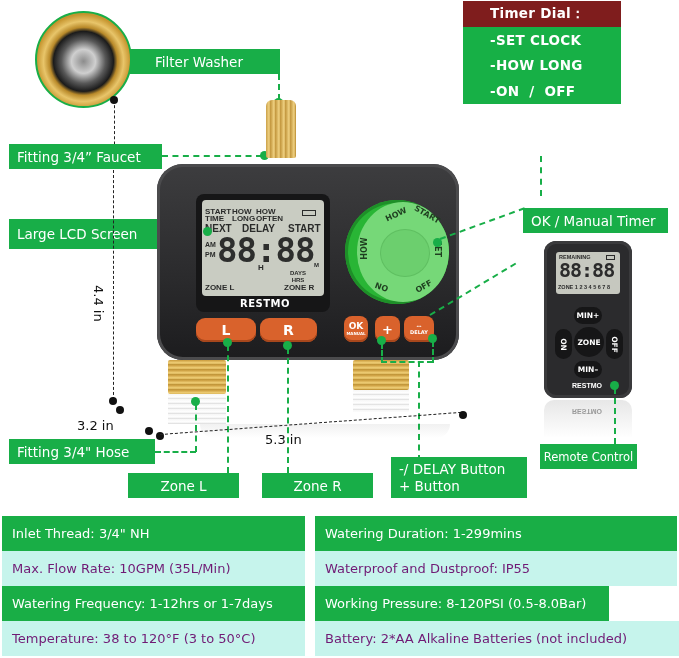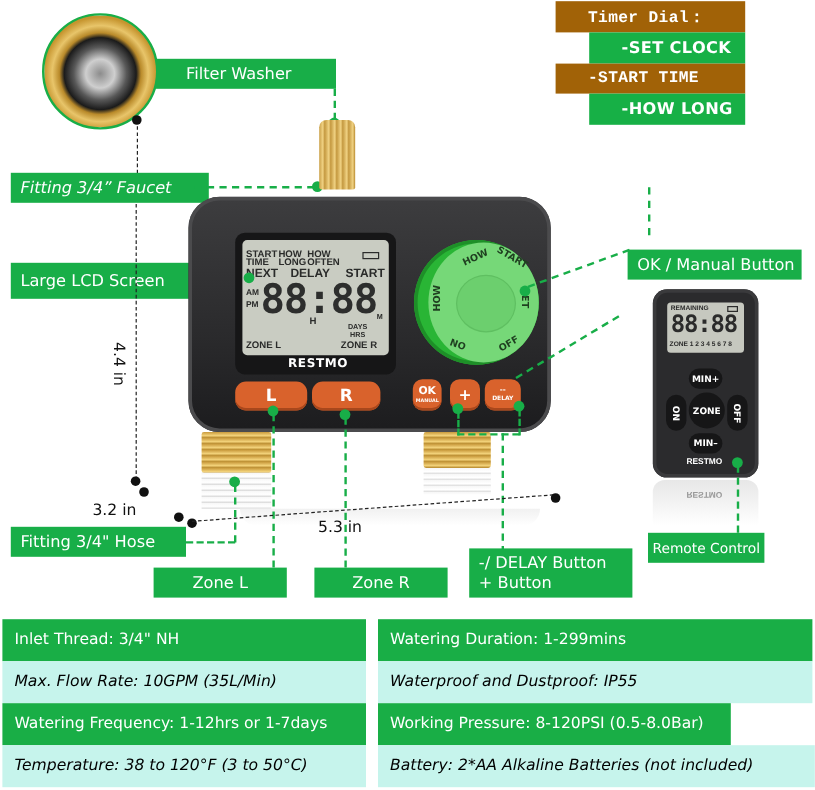--- a/index.html
+++ b/index.html
@@ -15,22 +15,22 @@
   .dash-v { position: absolute; width: 0; border-left: 2px dashed #18ae48; }
   .dash-h { position: absolute; height: 0; border-top: 2px dashed #18ae48; }
   .dash-blk-v { position: absolute; width: 0; border-left: 1.5px dashed #222; }
   .dot { position: absolute; width: 9px; height: 9px; border-radius: 50%; background: #18ae48; }
   .dot.black { background: #111; width: 8px; height: 8px; }
 
   
   .dial-list { position: absolute; left: 463px; top: 1px; width: 158px; }
   .dial-row { height: 25.8px; display: flex; align-items: center; padding-left: 27px;
     color: #fff; font-family: "DejaVu Sans", sans-serif; font-weight: bold; font-size: 13.5px; letter-spacing: 0.3px; }
-  .dial-row.light { background: #a16207; font-family: Liberation Mono, monospace; }
-  .dial-row.dark { background: #17b046; margin-left: 28px; }
+  .dial-row.light { background: #7f1d1d; }
+  .dial-row.dark { background: #17b046; }
 
   
   .device { position: absolute; left: 157px; top: 164px; width: 302px; height: 196px;
     background: linear-gradient(180deg,#3d3d3f 0%,#2a2a2c 60%,#1c1c1e 100%);
     border-radius: 26px; box-shadow: inset 0 0 0 3px #4b4b4d; }
   .lcd-bezel { position: absolute; left: 39px; top: 30px; width: 134px; height: 118px;
     background: #161617; border-radius: 8px; }
   .lcd { position: absolute; left: 45px; top: 36px; width: 122px; height: 96px;
     background: #c9ccc2; border-radius: 4px; color: #2a2b2a; font-family: "Liberation Sans", sans-serif; }
   .lcd .t { position: absolute; font-size: 8px; font-weight: bold; line-height: 7px; }
@@ -55,48 +55,48 @@
   .remote { position: absolute; left: 544px; top: 241px; width: 88px; height: 157px; background: #2b2b2d;
     border-radius: 12px; box-shadow: inset 0 0 0 3px #3a3a3c; }
   .remote-lcd { position: absolute; left: 12px; top: 11px; width: 64px; height: 42px; background: #c6c8bf; border-radius: 3px; }
   .rbtn { position: absolute; background: #161617; color: #fff; font-weight: bold; font-size: 7.5px;
     display: flex; align-items: center; justify-content: center; font-family: "DejaVu Sans", sans-serif; }
 
   
   .spec { position: absolute; height: 35px; display: flex; align-items: center; padding-left: 10px;
     font-family: "DejaVu Sans", sans-serif; font-size: 13px; white-space: nowrap; }
   .spec.dark { background: #19ae46; color: #fff; }
-  .spec.light { background: #c6f4ec; color: #000000; font-style: italic; }
+  .spec.light { background: #c6f4ec; color: #701a75; }
 
   .dim { position: absolute; font-family: "DejaVu Sans", sans-serif; font-size: 13px; color: #111; }
   .circle-washer { position: absolute; left: 35px; top: 11px; width: 97px; height: 97px; border-radius: 50%;
     border: 2px solid #18ae48; background: radial-gradient(circle at 50% 52%, #8c8c8c 0, #cfcfcf 12px, #585858 22px, #1b1b1b 30px, #b98a2a 34px, #e8c56a 40px, #c6952f 47px); }
 </style>
 </head>
 <body>
 
 <div class="circle-washer"></div>
 <div class="dash-blk-v" style="left:114px;top:100px;height:60px;"></div>
 <div class="dot black" style="left:110px;top:96px;"></div>
 
 <div class="label" style="left:130px;top:49px;width:150px;height:25px;padding-left:25px;">Filter Washer</div>
 <div class="dash-v" style="left:278px;top:74px;height:26px;"></div>
 <div class="dot" style="left:274px;top:98px;"></div>
 
-<div class="label" style="left:9px;top:144px;width:165px;height:25px;font-style:italic;">Fitting 3/4” Faucet</div>
+<div class="label" style="left:9px;top:144px;width:153px;height:25px;">Fitting 3/4” Faucet</div>
 <div class="dash-h" style="left:162px;top:155px;width:100px;"></div>
 <div class="dot" style="left:260px;top:151px;"></div>
 
 <div class="brass" style="left:266px;top:100px;width:30px;height:58px;background:repeating-linear-gradient(90deg,#caa048 0,#f0d283 3px,#b8892e 5px);border-radius:6px 6px 2px 2px;"></div>
 
 <div class="dial-list">
   <div class="dial-row light">Timer Dial：</div>
   <div class="dial-row dark">-SET CLOCK</div>
-  <div class="dial-row light">-START TIME</div>
   <div class="dial-row dark">-HOW LONG</div>
+  <div class="dial-row dark" style="white-space:pre;">-ON  /  OFF</div>
 </div>
 
 <div class="label" style="left:9px;top:219px;width:153px;height:30px;">Large LCD Screen</div>
 <div class="dash-h" style="left:162px;top:231px;width:45px;"></div>
 
 <div class="dash-blk-v" style="left:113px;top:170px;height:230px;"></div>
 <div class="dim" style="left:84px;top:300px;transform:rotate(90deg);transform-origin:left top;left:106px;top:285px;">4.4 in</div>
 <div class="dot black" style="left:109px;top:397px;"></div>
 <div class="dot black" style="left:116px;top:406px;"></div>
 <div class="dot black" style="left:145px;top:427px;"></div>
@@ -152,21 +152,21 @@
     <span style="font-size:5px;line-height:7px;">DELAY</span>
   </div>
 </div>
 
 <div class="dot" style="left:203px;top:227px;"></div>
 <div class="dot" style="left:433px;top:238px;"></div>
 <div class="dash-h" style="left:440px;top:238px;width:90px;transform:rotate(-20deg);transform-origin:left;"></div>
 <div class="dash-h" style="left:430px;top:314px;width:100px;transform:rotate(-31deg);transform-origin:left;"></div>
 <div class="dash-v" style="left:540px;top:156px;height:40px;"></div>
 
-<div class="label" style="left:523px;top:208px;width:145px;height:25px;">OK / Manual Button</div>
+<div class="label" style="left:523px;top:208px;width:145px;height:25px;">OK / Manual Timer</div>
 
 <div class="dot" style="left:223px;top:338px;"></div>
 <div class="dash-v" style="left:227px;top:345px;height:128px;"></div>
 <div class="dot" style="left:283px;top:341px;"></div>
 <div class="dash-v" style="left:287px;top:348px;height:125px;"></div>
 <div class="dot" style="left:377px;top:336px;"></div>
 <div class="dot" style="left:428px;top:334px;"></div>
 <div class="dash-v" style="left:381px;top:343px;height:20px;"></div>
 <div class="dash-v" style="left:432px;top:341px;height:22px;"></div>
 <div class="dash-h" style="left:381px;top:361px;width:52px;"></div>

